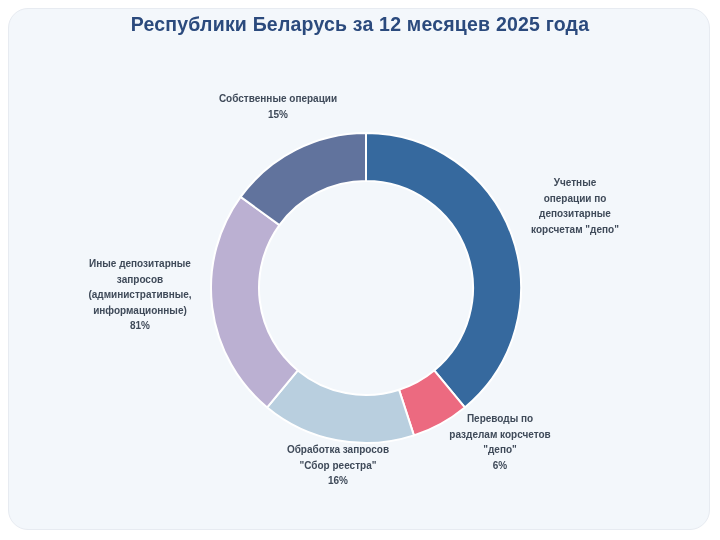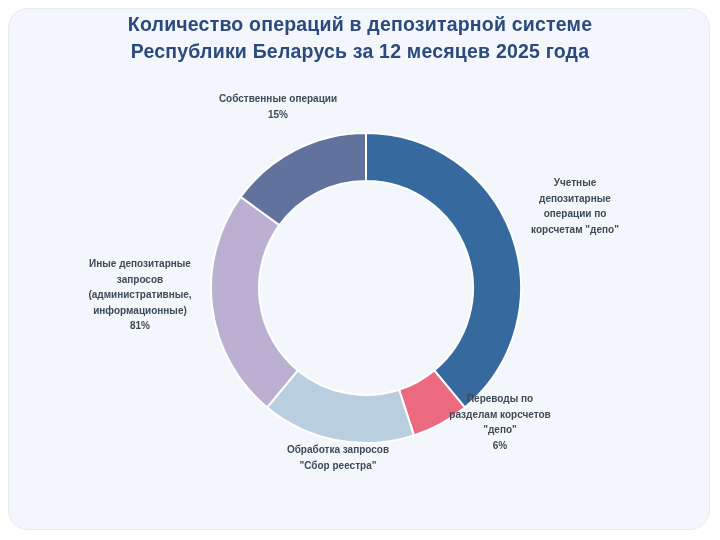--- a/index.html
+++ b/index.html
@@ -47,51 +47,51 @@
     white-space: nowrap;
   }
   .slice-label span { display: block; }
 </style>
 </head>
 <body>
 
 <div class="card"></div>
 
 <div class="chart-title">
-  <div>Количество операций в депозитарной системе</div>
   <div>Республики Беларусь за 12 месяцев 2025 года</div>
 </div>
 
 <svg class="donut-svg" viewBox="0 0 720 540">
   <g id="donut-slices">
       <path d="M 366 133 A 155 155 0 0 1 464.8007184110469 407.4295526302473 L 434.20436690310976 370.4449169770095 A 107 107 0 0 0 366 181 Z" fill="#36699e" stroke="#ffffff" stroke-width="2"></path>
       <path d="M 464.8007184110469 407.4295526302473 A 155 155 0 0 1 413.89763412811686 435.4137600257488 L 399.06481839811937 389.7630472435814 A 107 107 0 0 0 434.20436690310976 370.4449169770095 Z" fill="#ec6a80" stroke="#ffffff" stroke-width="2"></path>
       <path d="M 413.89763412811686 435.4137600257488 A 155 155 0 0 1 267.1992815889531 407.4295526302474 L 297.79563309689024 370.4449169770095 A 107 107 0 0 0 399.06481839811937 389.7630472435814 Z" fill="#b9cfdf" stroke="#ffffff" stroke-width="2"></path>
       <path d="M 267.1992815889531 407.4295526302474 A 155 155 0 0 1 240.60236587188314 196.8932858946667 L 279.43518160188063 225.10697800470538 A 107 107 0 0 0 297.79563309689024 370.4449169770095 Z" fill="#bbb0d2" stroke="#ffffff" stroke-width="2"></path>
       <path d="M 240.60236587188314 196.8932858946667 A 155 155 0 0 1 365.99999999999994 133 L 366 181 A 107 107 0 0 0 279.43518160188063 225.10697800470538 Z" fill="#61739d" stroke="#ffffff" stroke-width="2"></path>
     </g>
 </svg>
 
 <div class="slice-label" style="left:575px; top:175px;">
   <span>Учетные</span>
+  <span>операции по</span>
   <span>депозитарные</span>
-  <span>операции по</span>
   <span>корсчетам "депо"</span>
 </div>
 
-<div class="slice-label" style="left:500px; top:391px;">
+<div class="slice-label" style="left:500px; top:411px;">
   <span>Переводы по</span>
   <span>разделам корсчетов</span>
   <span>"депо"</span>
   <span>6%</span>
 </div>
 
 <div class="slice-label" style="left:338px; top:442px;">
   <span>Обработка запросов</span>
   <span>"Сбор реестра"</span>
+  <span>16%</span>
 </div>
 
 <div class="slice-label" style="left:140px; top:256px;">
   <span>Иные депозитарные</span>
   <span>запросов</span>
   <span>(административные,</span>
   <span>информационные)</span>
   <span>81%</span>
 </div>
 

